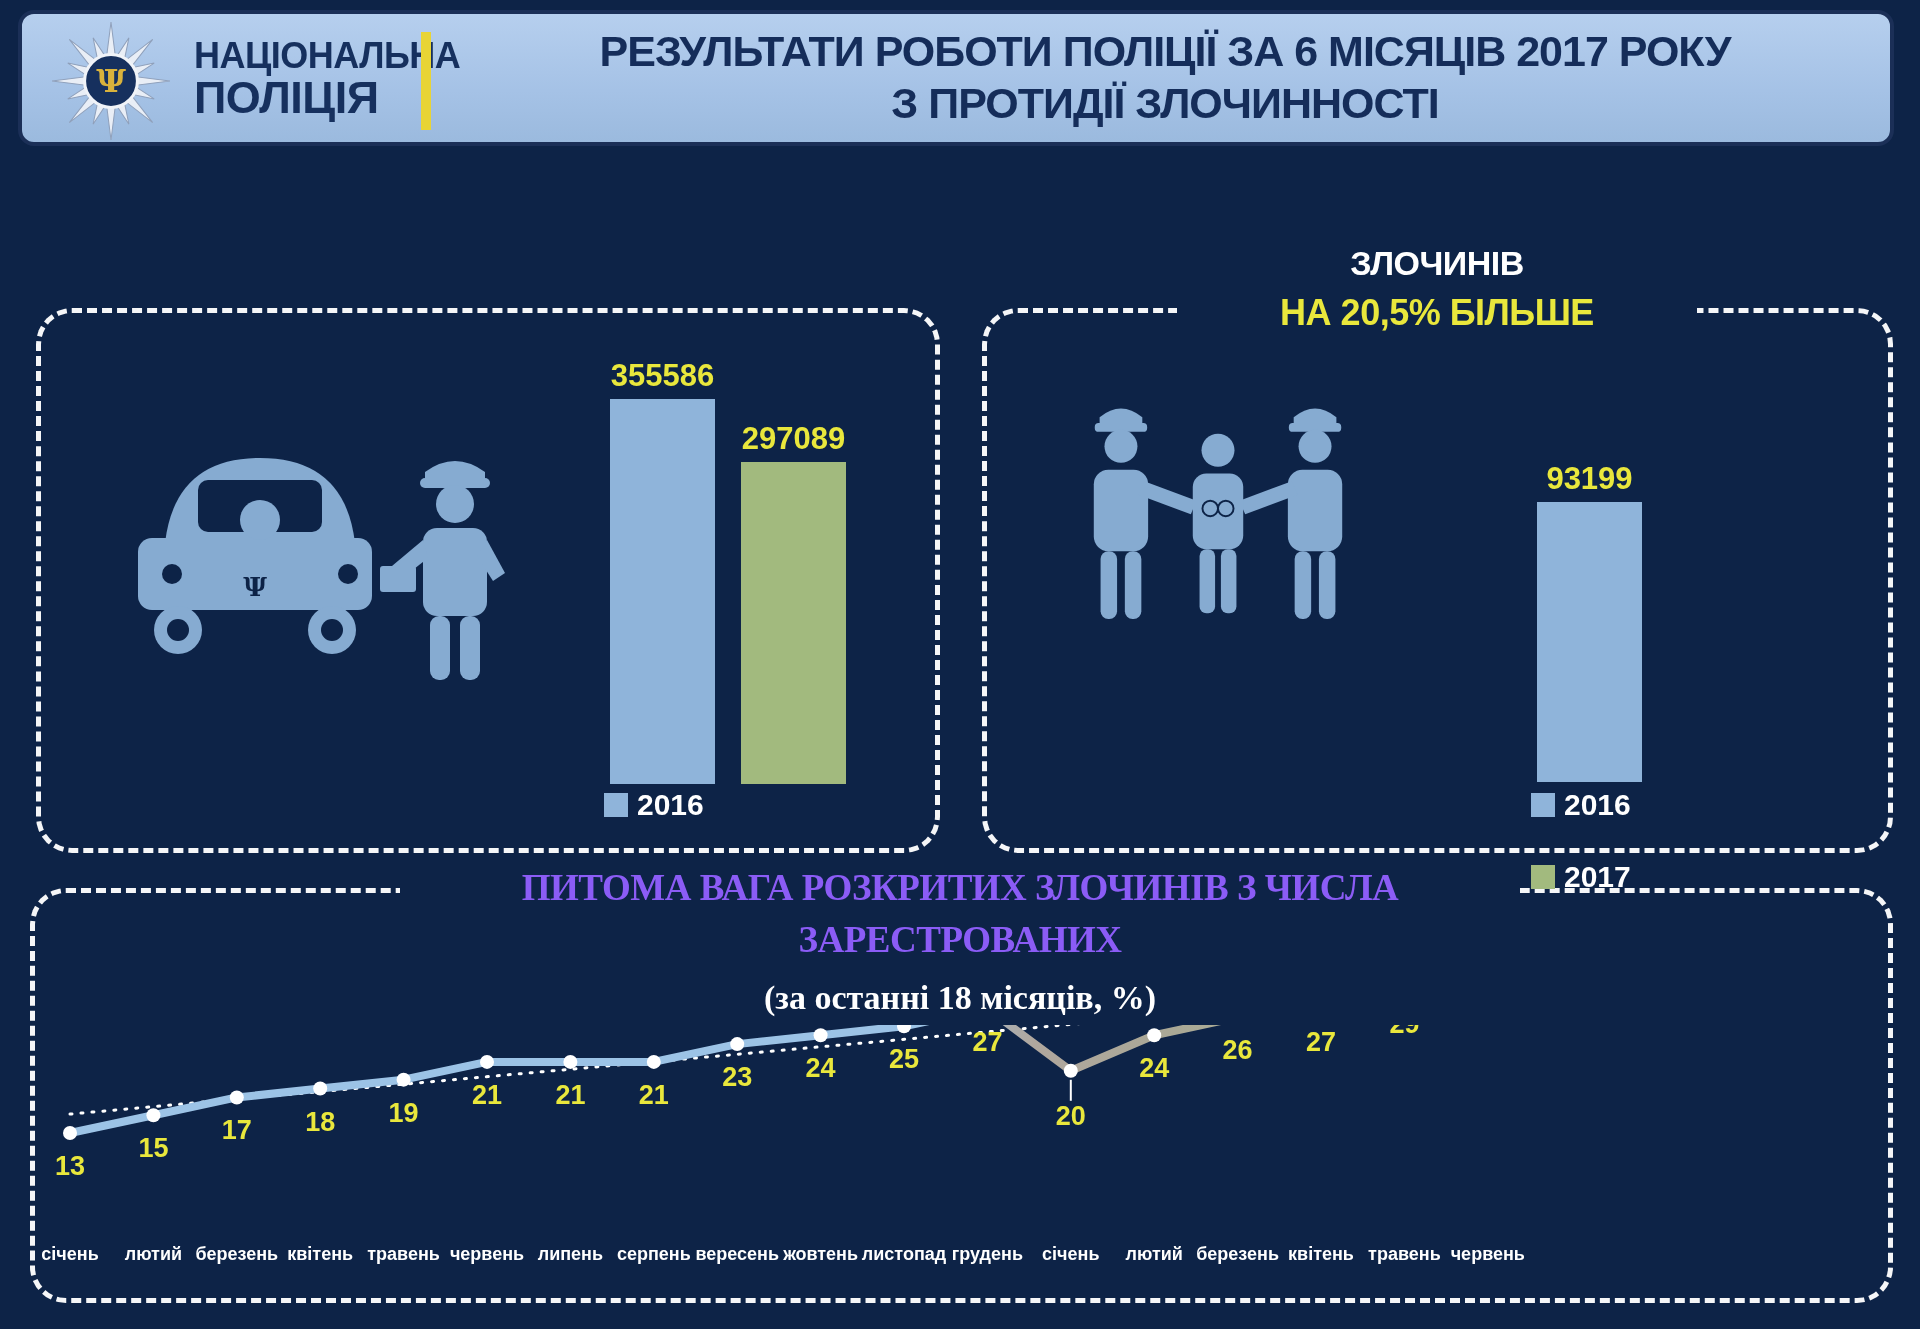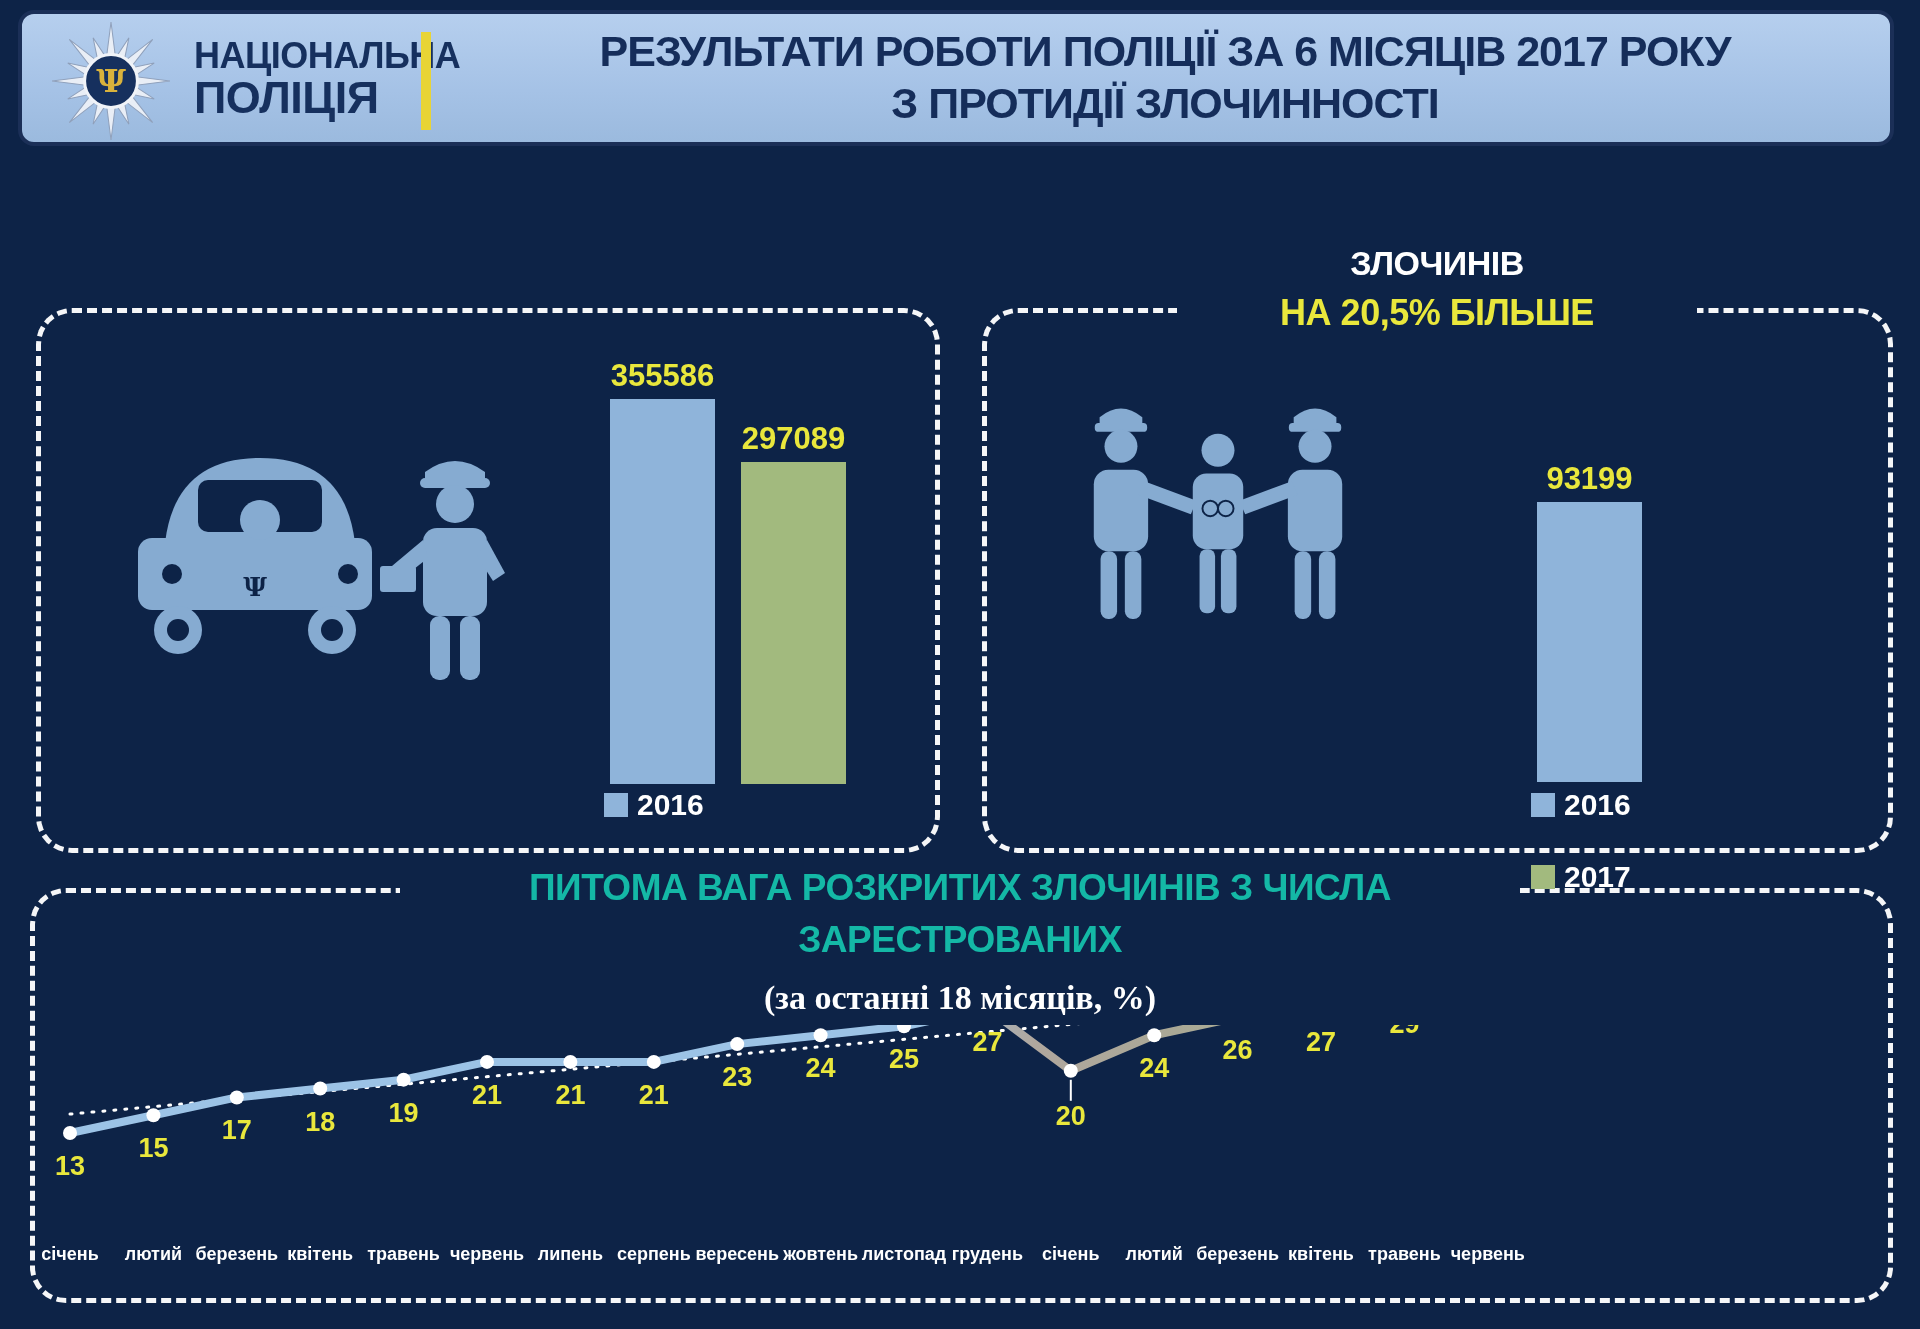--- a/index.html
+++ b/index.html
@@ -32,21 +32,21 @@
   #panel-left{left:36px;top:308px;width:904px;height:545px;}
   #panel-right{left:982px;top:308px;width:911px;height:545px;}
   #panel-bottom{left:30px;top:888px;width:1863px;height:415px;}
   .panel-title{position:absolute;z-index:3;background:var(--bg);text-align:center;padding:4px 26px;line-height:1.4;}
   #left-title{left:203px;top:236px;width:570px;box-sizing:border-box;}
   #right-title{left:1177px;top:236px;width:520px;box-sizing:border-box;}
   #bottom-title{left:400px;top:858px;width:1120px;box-sizing:border-box;}
   .pt-white{color:#fff;font-size:34px;font-weight:bold;letter-spacing:-0.5px;}
   .pt-yellow{color:var(--yellow);font-size:36px;font-weight:bold;letter-spacing:-0.5px;}
   .pt-big{font-size:42px;}
-  .bt-line1{color:#14b8a6;font-size:37px;font-weight:bold;letter-spacing:-0.5px;}
+  .bt-line1{color:#8b5cf6;font-size:37px;font-weight:bold;letter-spacing:-0.5px;font-family:Liberation Serif, serif;}
   .bt-line2{color:#fff;font-size:34px;font-weight:bold;margin-top:8px;font-family:Liberation Serif, serif;}
   
   .bars{position:absolute;display:flex;align-items:flex-end;gap:26px;z-index:2;}
   #left-bars{left:610px;top:352px;width:236px;height:432px;}
   #right-bars{left:1537px;top:394px;width:236px;height:388px;}
   .bar-col{display:flex;flex-direction:column;justify-content:flex-end;align-items:center;width:105px;height:100%;}
   .bar-label{color:var(--yellow);font-weight:bold;font-size:31px;margin-bottom:5px;white-space:nowrap;}
   .bar{width:100%;}
   .legend{position:absolute;display:flex;gap:38px;align-items:center;z-index:2;flex-direction:column;}
   #left-legend{left:604px;top:788px;}

